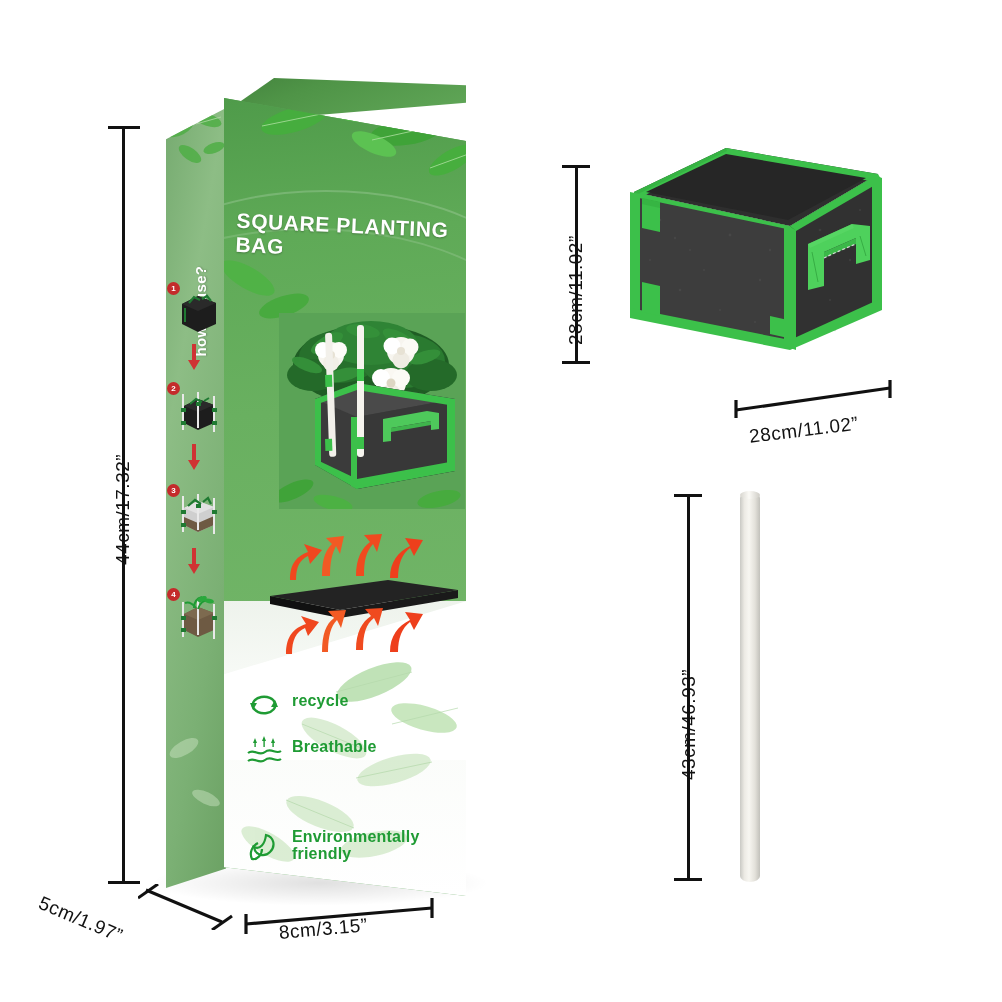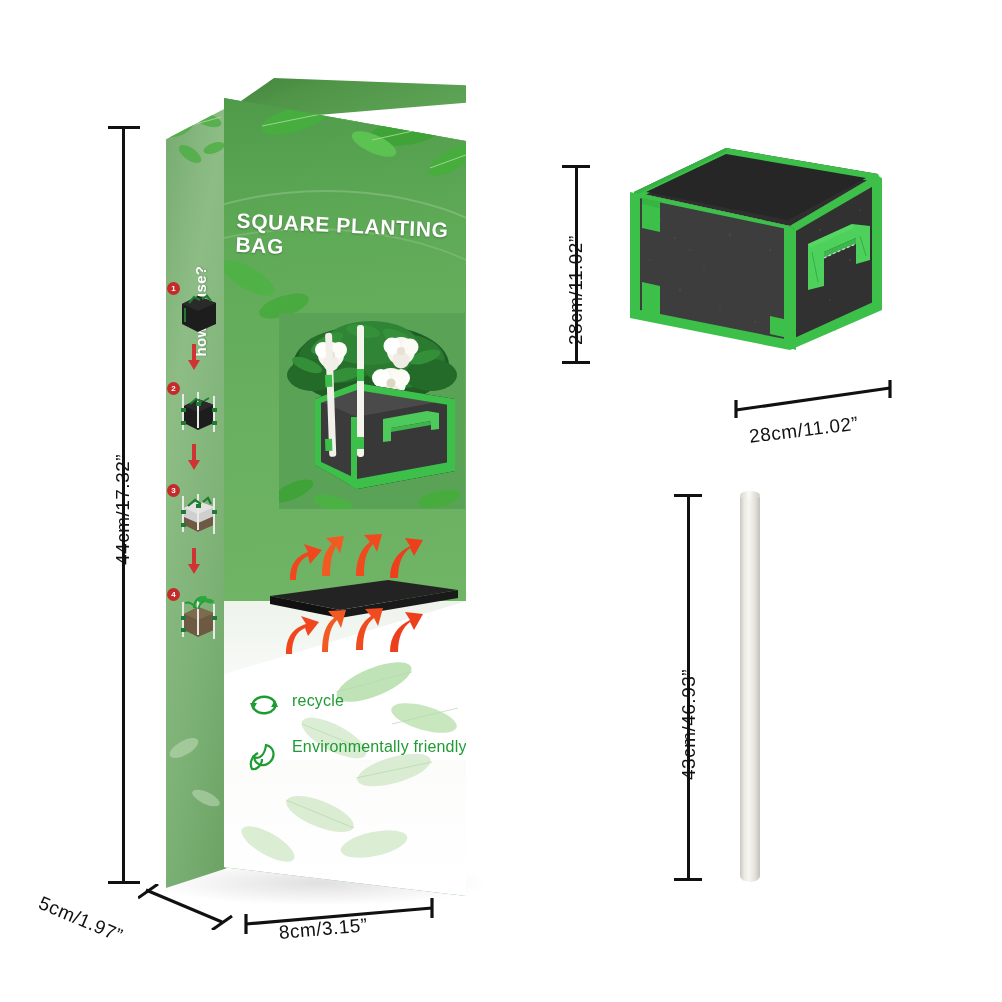--- a/index.html
+++ b/index.html
@@ -75,21 +75,21 @@
   
   .photo{position:absolute;left:55px;top:215px;width:186px;height:196px;overflow:hidden;}
 
   
   .breath{position:absolute;left:40px;top:420px;width:200px;height:140px;}
 
   
   .features{position:absolute;left:22px;top:590px;width:215px;}
   .feat{position:relative;height:46px;}
   .feat-ico{position:absolute;left:0;top:2px;width:36px;height:30px;}
-  .feat-txt{position:absolute;left:46px;top:4px;font-size:16px;font-weight:normal;
+  .feat-txt{position:absolute;left:46px;top:4px;font-size:16px;font-weight:bold;
     color:#1f9b34;letter-spacing:.2px;line-height:17px;}
 
   
   #cube{position:absolute;left:620px;top:140px;width:265px;height:245px;}
 
   
   #rod{position:absolute;left:740px;top:492px;width:20px;height:390px;
     border-radius:10px/6px;
     background:linear-gradient(90deg,#c9c9c4 0%,#eceae4 22%,#f7f6f1 45%,#e3e1da 75%,#c2c1bb 100%);}
   #rod .rod-top{position:absolute;left:0;top:-1px;width:20px;height:8px;border-radius:50%;
@@ -394,22 +394,39 @@
               <path d="M7 17 A11 8 0 0 1 29 13"></path>
               <path d="M29 13 A11 8 0 0 1 7 17"></path>
             </g>
             <polygon points="4,13 11,13 7,20" fill="#1f9b34"></polygon>
             <polygon points="32,17 25,17 29,10" fill="#1f9b34"></polygon>
           </svg>
           <div class="feat-txt">recycle</div>
         </div>
 
 
-
-        <div class="feat" style="height:56px;">
+        <div class="feat">
+          <svg class="feat-ico" viewBox="0 0 36 30">
+            <g fill="#1f9b34">
+              <polygon points="9,2 11,7 7,7"></polygon>
+                <rect x="8.4" y="6" width="1.4" height="5"></rect>
+              <polygon points="18,0 20,5 16,5"></polygon>
+                <rect x="17.4" y="4" width="1.4" height="7"></rect>
+              <polygon points="27,2 29,7 25,7"></polygon>
+                <rect x="26.4" y="6" width="1.4" height="5"></rect>
+            </g>
+            <g stroke="#1f9b34" stroke-width="2.2" fill="none">
+              <path d="M2 17 C8 12 13 21 19 16 C25 11 30 19 35 15"></path>
+              <path d="M2 25 C8 20 13 29 19 24 C25 19 30 27 35 23"></path>
+            </g>
+          </svg>
+          <div class="feat-txt">Breathable</div>
+        </div>
+
+        <div class="feat" style="height:56px;margin-top:44px;">
           <svg class="feat-ico" viewBox="0 0 36 30" style="top:8px;">
             <g stroke="#1f9b34" stroke-width="2.2" fill="none">
               <path d="M20 3 C28 5 30 14 24 20 C18 26 9 23 8 15 C14 18 19 12 20 3 Z"></path>
               <path d="M12 11 C6 14 3 21 6 27 C11 28 16 23 16 17"></path>
             </g>
           </svg>
           <div class="feat-txt" style="width:178px;">Environmentally friendly</div>
         </div>
 
       </div>

